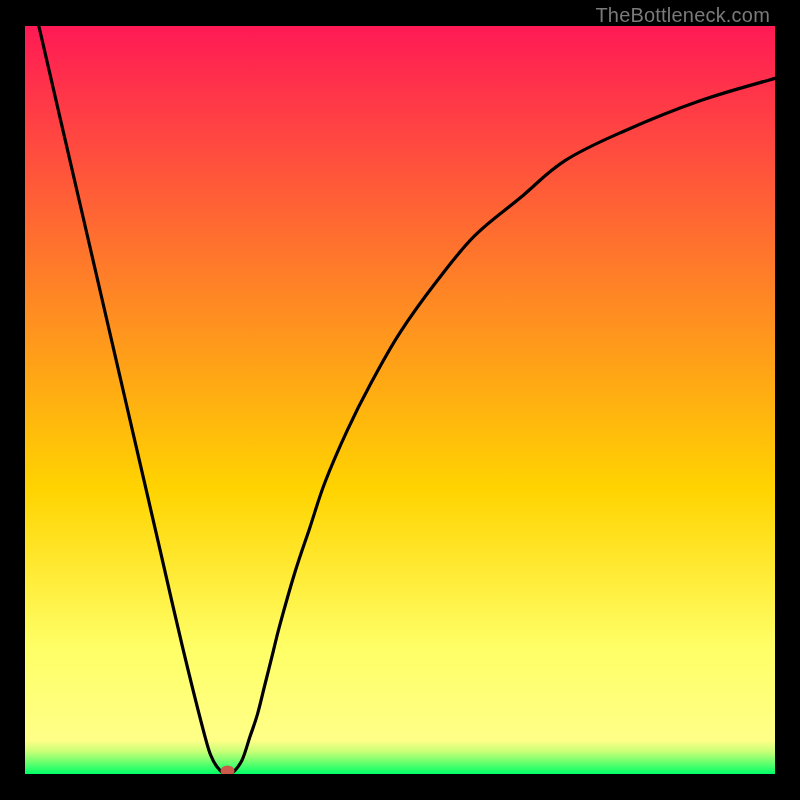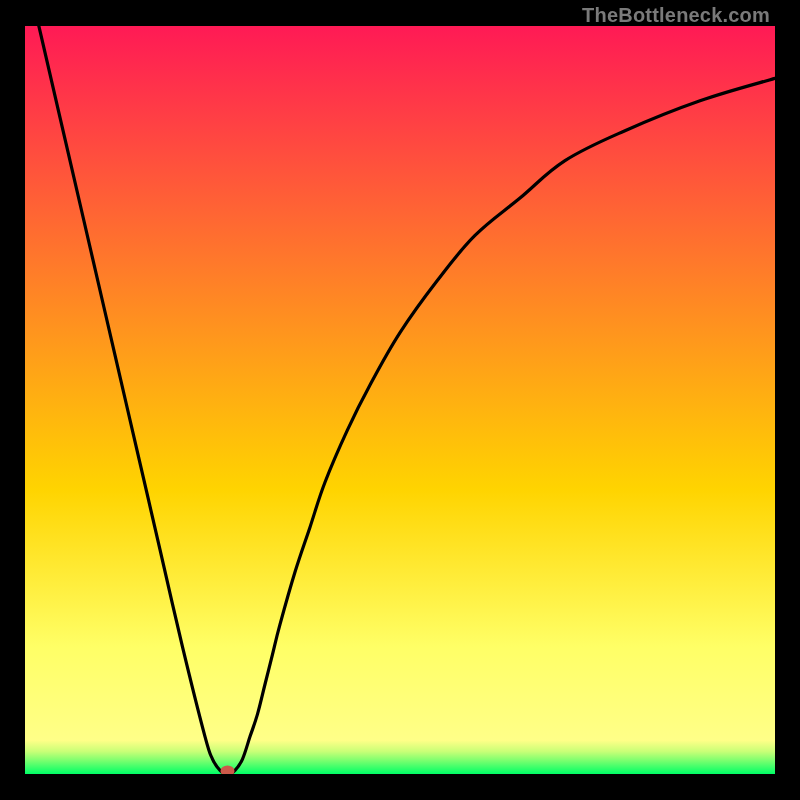--- a/index.html
+++ b/index.html
@@ -25,21 +25,21 @@
     top: 0;
     width: 750px;
     height: 748px;
   }
   .attribution {
     position: absolute;
     top: 4px;
     right: 30px;
     color: #7a7a7a;
     font-size: 20px;
-    font-weight: 700;
+    font-weight: 400;
     letter-spacing: 0.2px;
   }
 </style>
 </head>
 <body>
 
 <div class="attribution">TheBottleneck.com</div>
 
 <div class="frame">
   <svg class="plot" viewBox="0 0 750 748" preserveAspectRatio="none">

